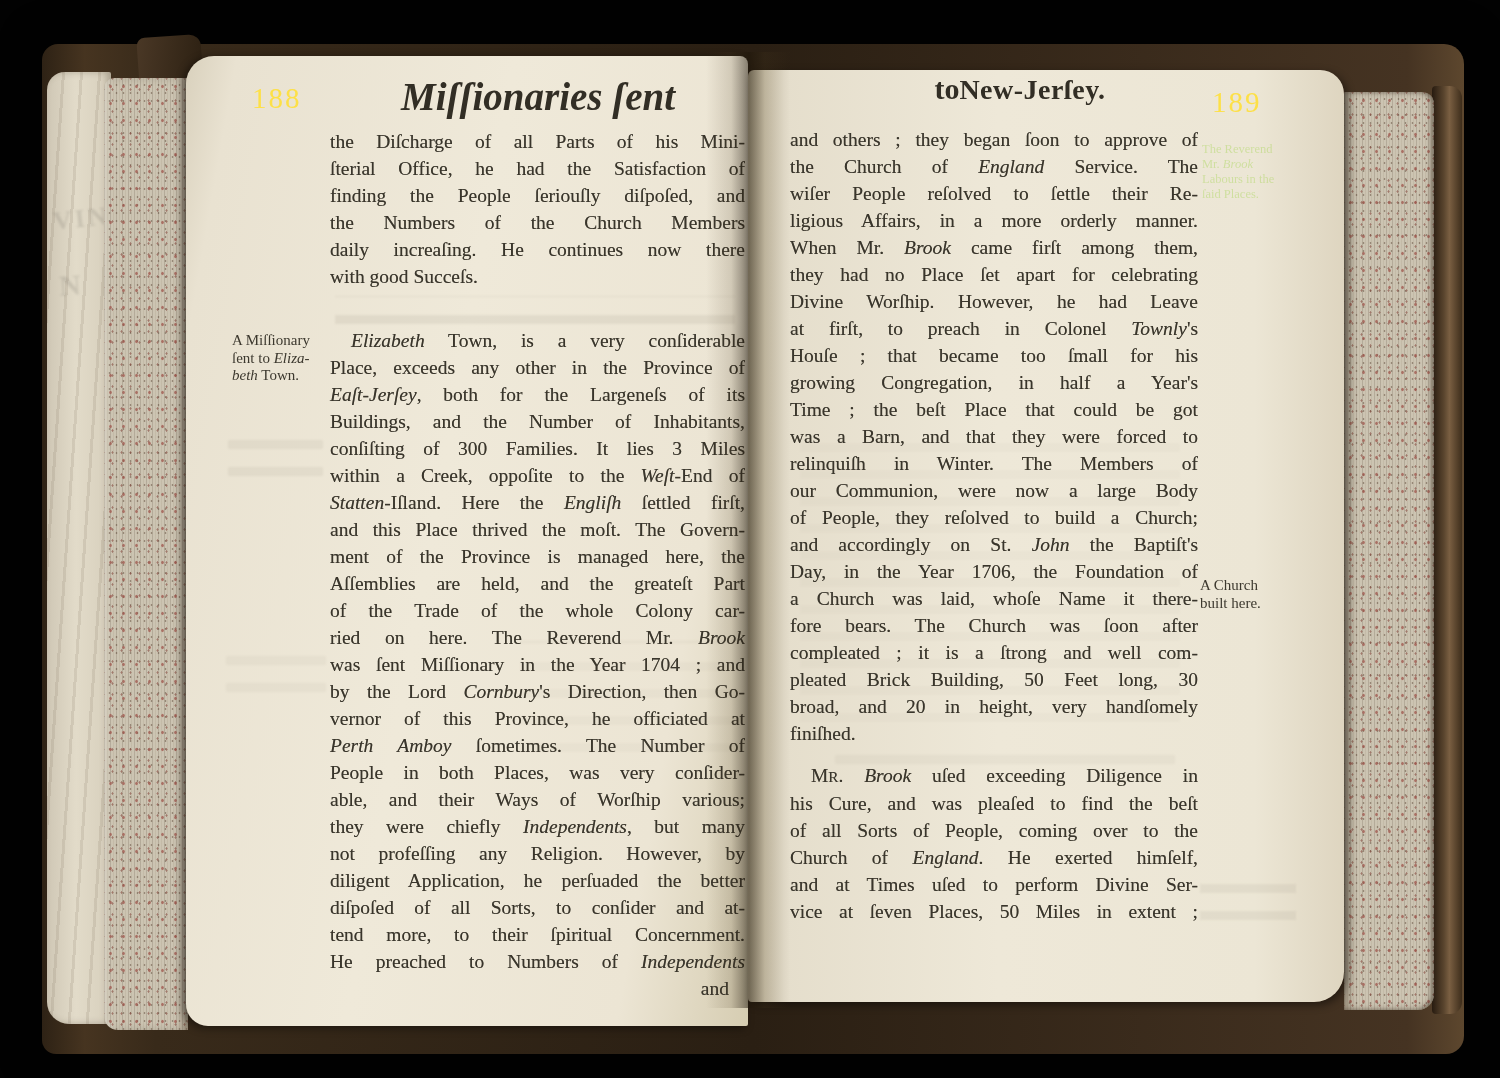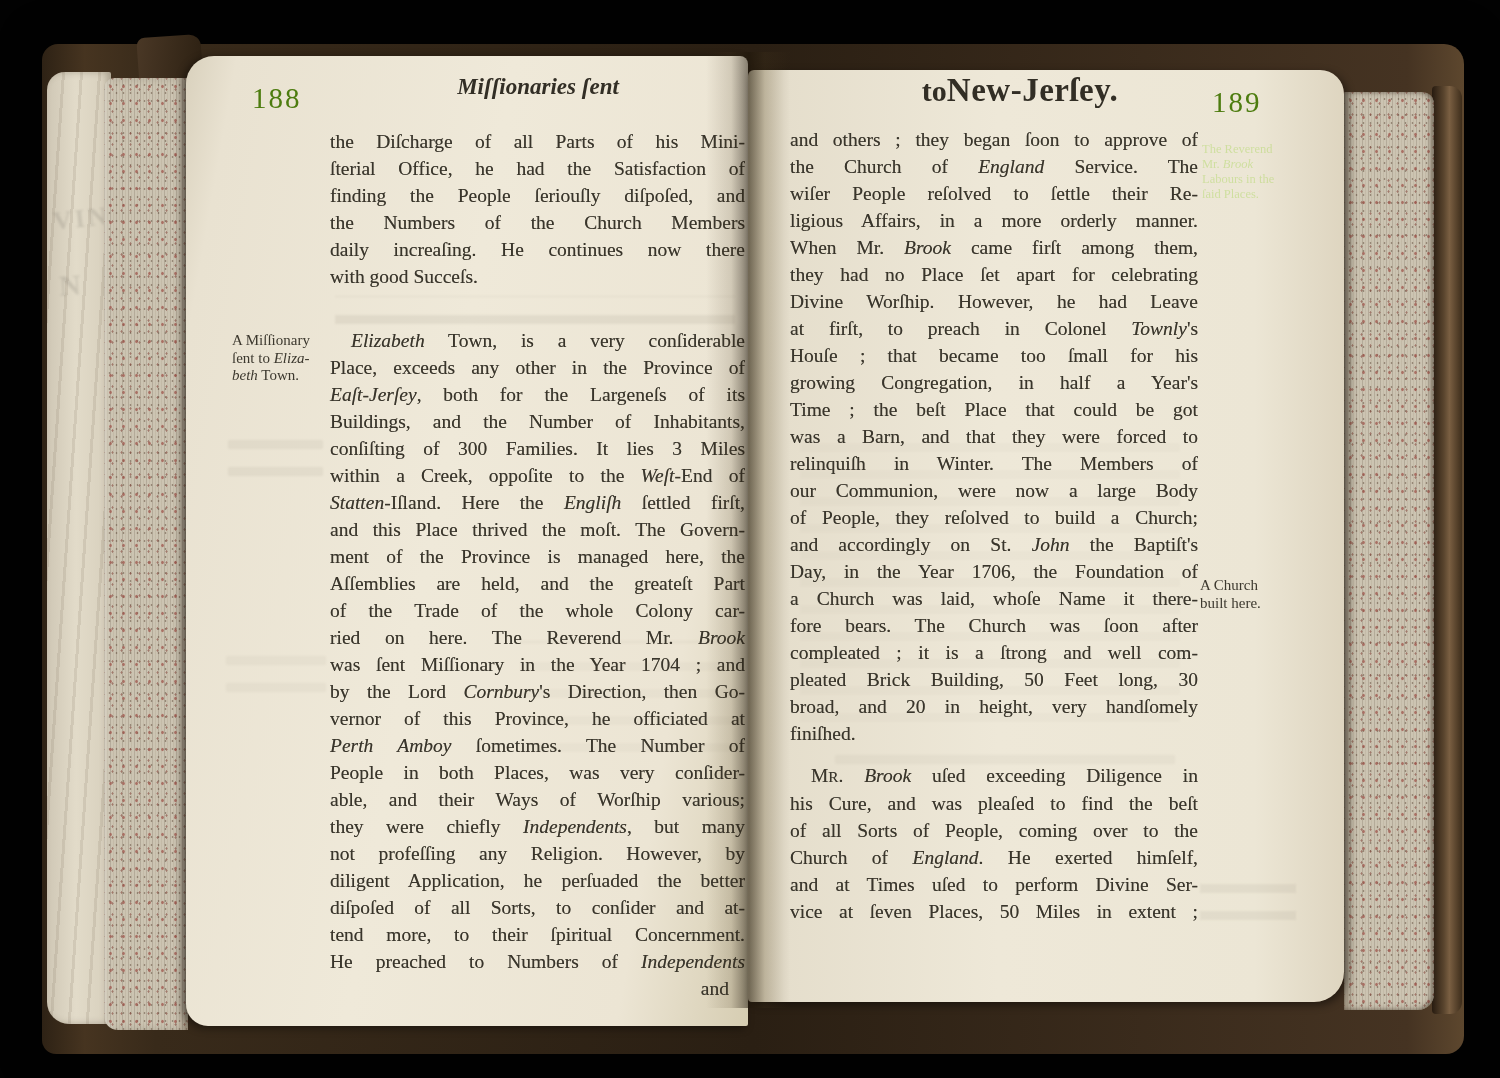--- a/index.html
+++ b/index.html
@@ -46,25 +46,25 @@
   .page.left{left:186px;top:56px;width:562px;height:970px;border-radius:28px 8px 2px 22px;
     background:linear-gradient(100deg,#d9d1bd 0,#e9e2d1 7%,#efe9d9 45%,#ece5d4 82%,#d6cdb2 100%);
     box-shadow:-3px 2px 8px rgba(0,0,0,.45);}
   .page.right{left:748px;top:70px;width:596px;height:932px;border-radius:6px 24px 30px 4px;
     background:linear-gradient(90deg,#d1c7ac 0,#e5decc 6%,#eee8d8 42%,#ece6d5 85%,#ded5c0 100%);
     box-shadow:3px 3px 8px rgba(0,0,0,.45);}
   .gutter{position:absolute;left:706px;top:52px;width:84px;height:956px;
     background:linear-gradient(90deg,rgba(40,30,15,0) 0,rgba(70,55,30,.16) 30%,rgba(32,23,10,.48) 49%,rgba(32,23,10,.55) 51%,rgba(70,55,30,.2) 70%,rgba(40,30,15,0) 100%);}
 
   
-  .pagenum{position:absolute;font-size:29px;letter-spacing:2px;color:#4d7c0f;}
+  .pagenum{position:absolute;font-size:29px;letter-spacing:2px;color:#fde047;}
   .rtitle{position:absolute;text-align:center;color:#322e25;}
-  .rtitle .it{font-style:italic;font-weight:600;font-size:23px;}
+  .rtitle .it{font-style:italic;font-weight:600;font-size:39px;}
   .rtitle .pref{font-weight:600;font-size:30px;margin-right:0;}
-  .rtitle .main{font-weight:600;font-size:33px;letter-spacing:.5px;}
+  .rtitle .main{font-weight:600;font-size:28px;letter-spacing:.5px;}
 
   .textcol{position:absolute;font-size:19.5px;line-height:27px;
     text-shadow:0 0 .4px rgba(57,53,43,.55);}
   .textcol.left{left:330px;top:128px;width:415px;}
   .textcol.right{left:790px;top:126px;width:408px;}
   .para{margin:0;}
   .tline{text-align:justify;text-align-last:justify;white-space:normal;}
   .tline.endline{text-align-last:left;}
   .tline.first{text-indent:21px;}
   .catchword{text-align:right;padding-right:16px;}

